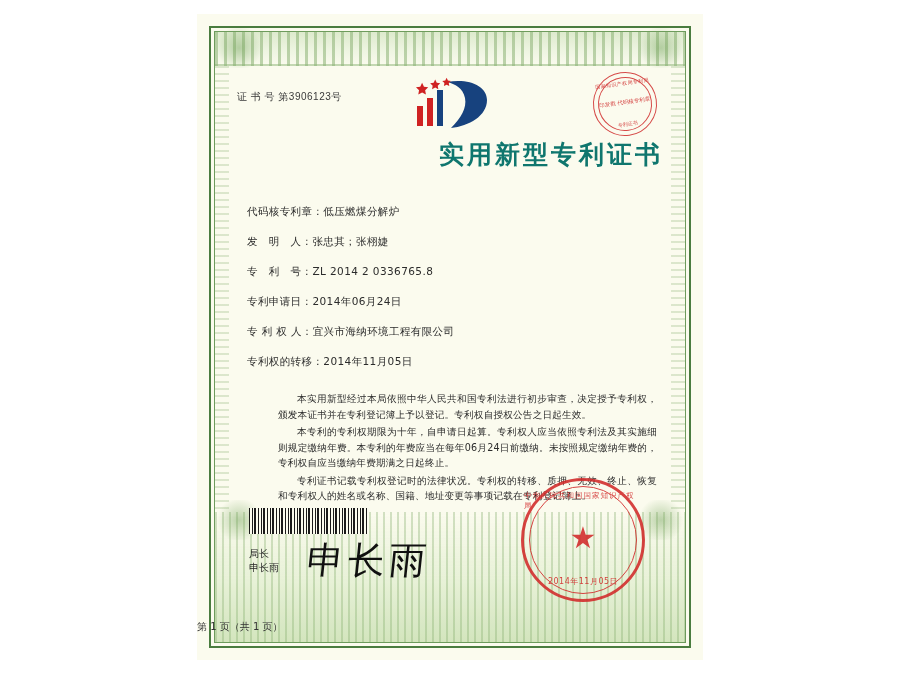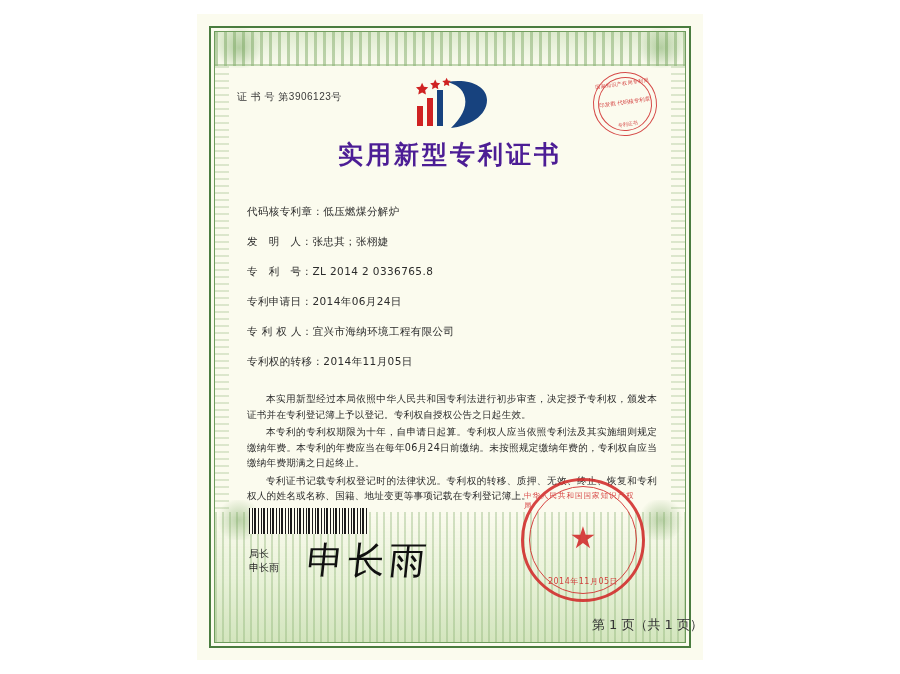--- a/index.html
+++ b/index.html
@@ -178,25 +178,25 @@
   .stamp-top .st-bot {
     position: absolute;
     left: 0; right: 0; bottom: 7px;
     text-align: center;
     font-size: 5px;
     line-height: 7px;
   }
 
   .title {
     margin-top: 34px;
-    text-align: center;
+    text-align: right;
     font-size: 25px;
     font-weight: bold;
     letter-spacing: 3px;
-    color: #4c1d95;
+    color: #0f766e;
     font-family: "DejaVu Sans", "Liberation Sans", sans-serif;
   }
 
   .fields {
     margin-top: 34px;
     padding-left: 10px;
   }
   .field {
     font-size: 10.5px;
     color: #2b2b2b;
@@ -212,20 +212,21 @@
     padding: 0 6px 0 10px;
   }
   .para {
     font-size: 9.6px;
     line-height: 15.5px;
     color: #2b2b2b;
     text-indent: 19px;
     text-align: justify;
     margin-bottom: 2px;
     letter-spacing: .2px;
+    margin-left: 31px;
   }
 
   
   .barcode {
     position: absolute;
     left: 52px;
     bottom: 126px;
     width: 120px;
     height: 26px;
     background: repeating-linear-gradient(90deg,
@@ -296,22 +297,22 @@
     bottom: 12px;
     text-align: center;
     font-size: 8px;
     letter-spacing: .5px;
   }
 
   .footer-page {
     position: absolute;
     left: 0; right: 0;
     bottom: 26px;
-    text-align: right;
-    font-size: 13px;
+    text-align: left;
+    font-size: 10px;
     color: #333;
   }
 </style>
 </head>
 <body>
 
 <div id="page">
 
   <div id="certificate">
 

